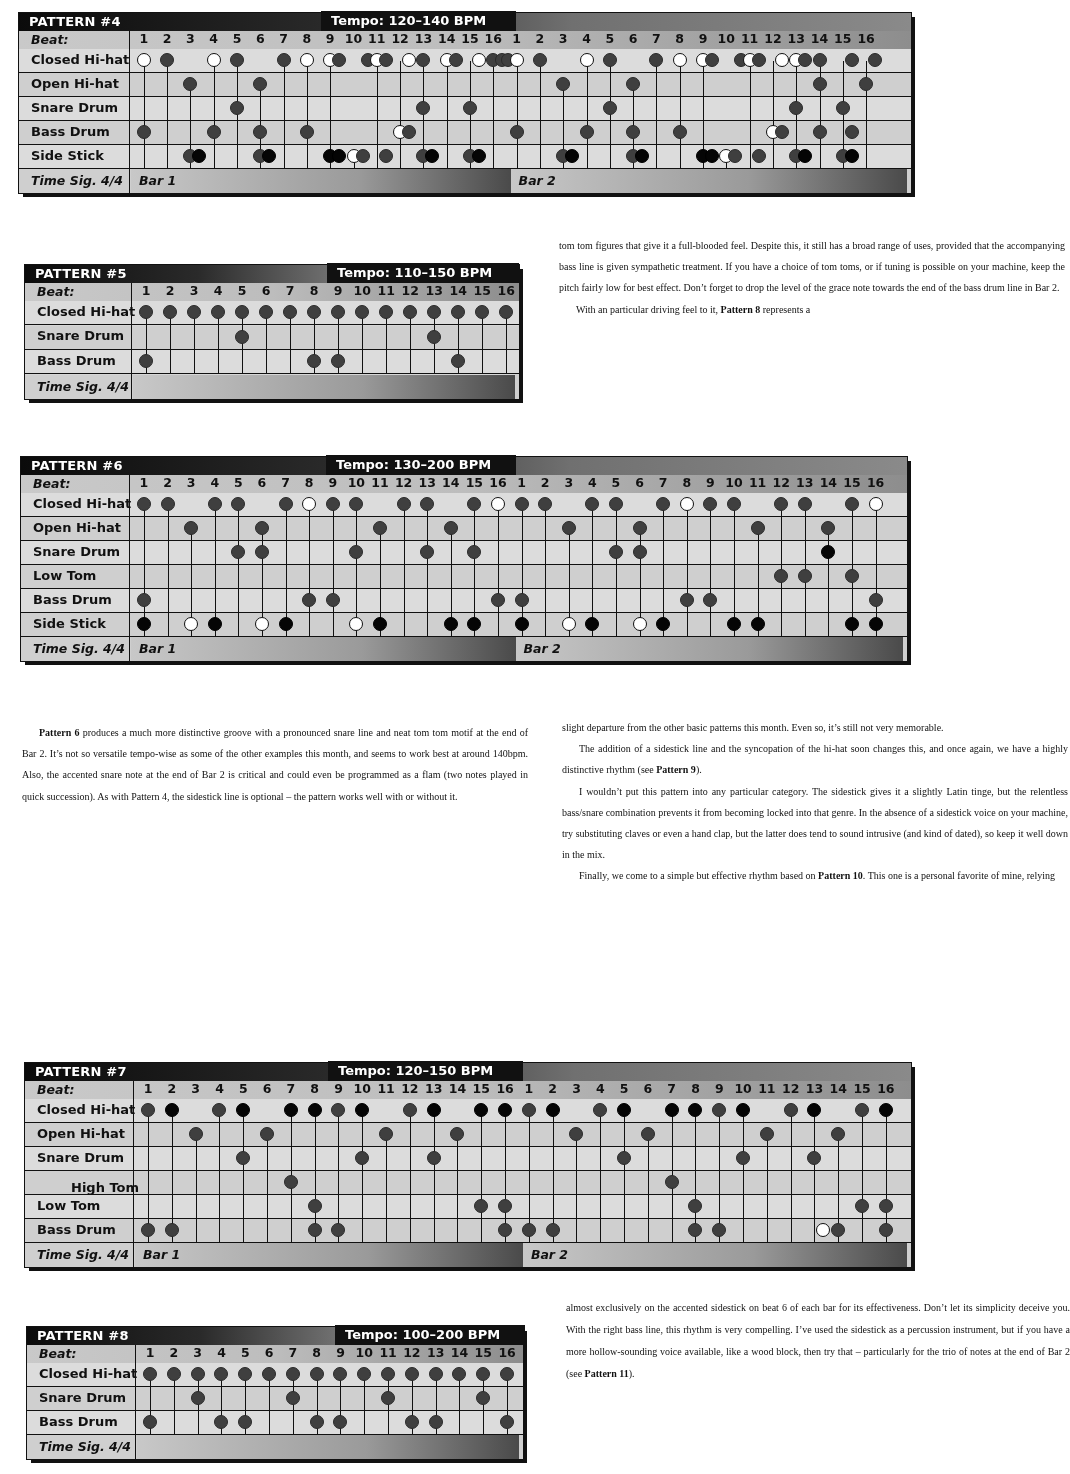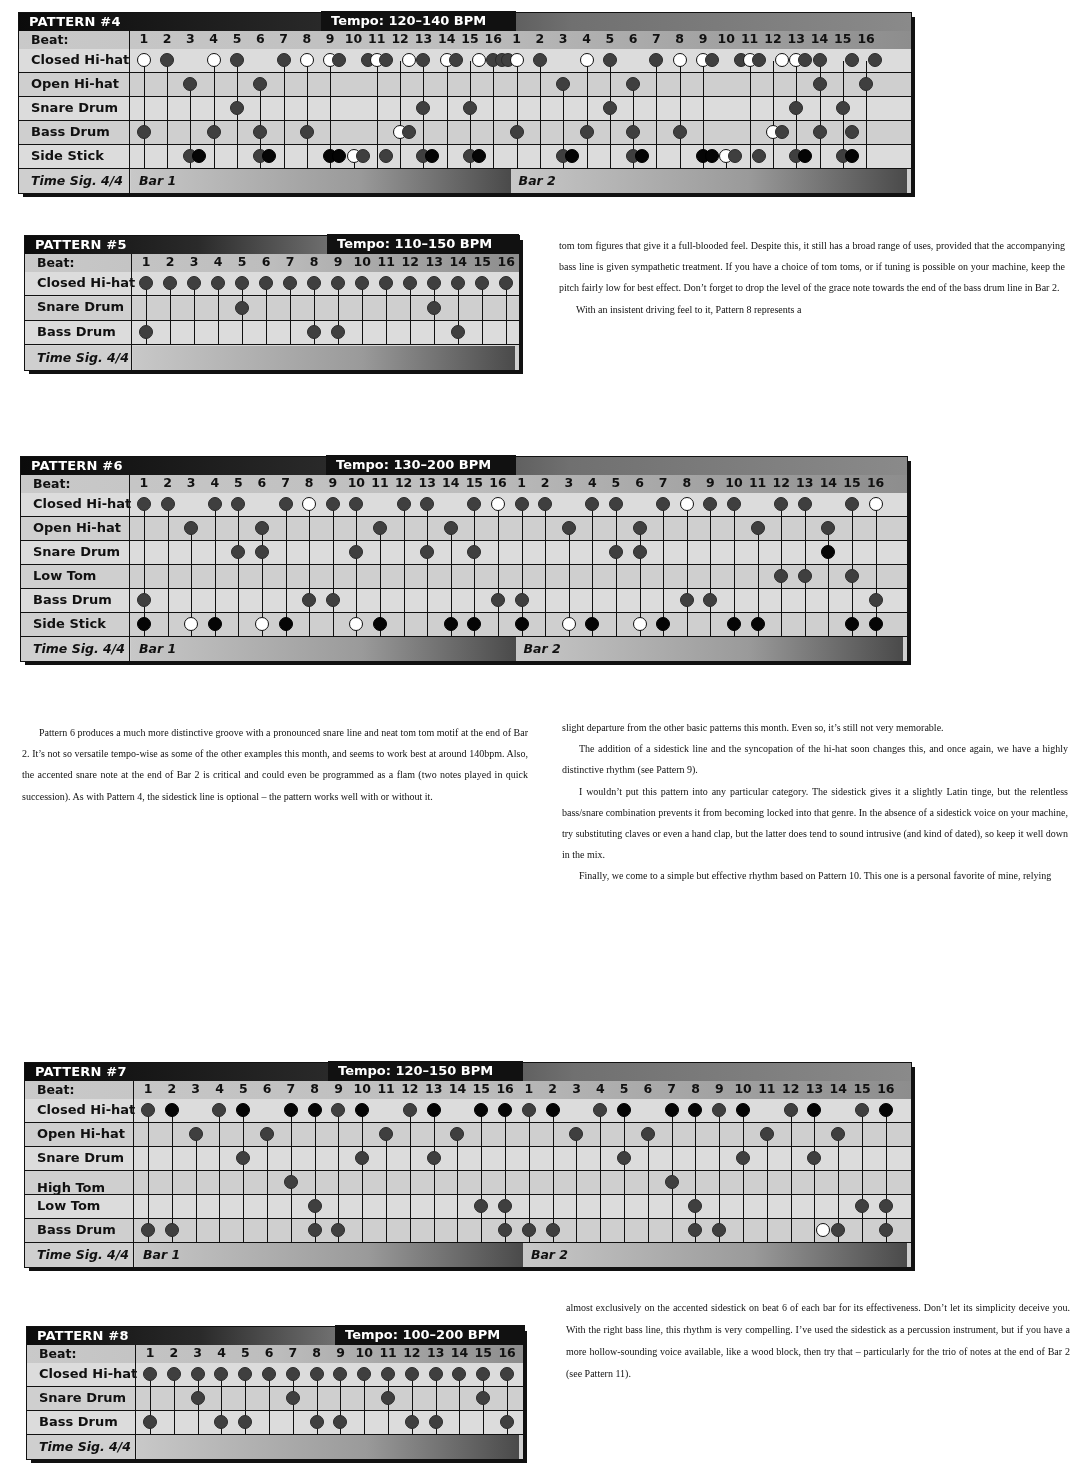--- a/index.html
+++ b/index.html
@@ -4,39 +4,39 @@
 <style>
   html, body { margin:0; padding:0; background:#fff; }
   body { width:1070px; height:1474px; position:relative; overflow:hidden; font-family:"Liberation Serif", serif; color:#111; }
   .pattern { position:absolute; font-family:"DejaVu Sans", sans-serif; }
   .pat-shadow { position:absolute; background:#111; }
   .pat-body { position:absolute; left:0; top:0; border:1.5px solid #111; background:#d6d6d6; }
   .pat-header { position:absolute; left:0; top:0; height:18px; background:linear-gradient(90deg,#0b0b0b 0%,#2a2a2a 35%,#707070 62%,#8a8a8a 100%); }
   .pat-title { position:absolute; left:10px; top:1px; color:#fff; font-weight:bold; font-size:13px; letter-spacing:0.2px; }
   .pat-tempo { position:absolute; top:-2px; height:20px; background:#111; color:#fff; font-weight:bold; font-size:13px; padding:0 10px; line-height:20px; white-space:nowrap; }
   .beat-row { position:absolute; left:0; height:18px; background:linear-gradient(90deg,#c9c9c9 0%,#bdbdbd 50%,#8d8d8d 100%); border-bottom:1.5px solid #111; }
-  .beat-label { position:absolute; left:12px; top:1px; font-weight:bold; font-size:12.5px; }
+  .beat-label { position:absolute; left:12px; top:1px; font-style:italic; font-weight:bold; font-size:12.5px; }
   .beat-num { position:absolute; top:0px; font-weight:bold; font-size:12.5px; text-align:center; width:20px; margin-left:-10px; }
   .inst-row { position:absolute; left:0; border-bottom:1.5px solid #111; background:#dcdcdc; }
   .inst-row:nth-child(even) { background:#d0d0d0; }
   .inst-label { position:absolute; left:12px; font-weight:bold; font-size:13px; white-space:nowrap; }
   .label-col-border { position:absolute; top:18px; bottom:0; border-left:1.5px solid #111; }
   .footer-row { position:absolute; left:0; background:#cfcfcf; }
   .footer-label { position:absolute; left:12px; font-style:italic; font-weight:bold; font-size:12.5px; }
   .bar-strip { position:absolute; background:linear-gradient(90deg,#c8c8c8 0%,#9a9a9a 60%,#4a4a4a 100%); }
   .bar-label { position:absolute; left:8px; font-style:italic; font-weight:bold; font-size:12.5px; }
   .vline { position:absolute; width:0; border-left:1.5px solid #111; }
   .note { position:absolute; width:14px; height:14px; margin-left:-7px; margin-top:-7px; border-radius:50%; box-sizing:border-box; }
   .note.normal { background:#3f3f3f; border:1px solid #2a2a2a; }
   .note.accent { background:#050505; border:1px solid #000; }
   .note.ghost { background:#fff; border:1.5px solid #111; }
   .text-col { position:absolute; font-size:10px; line-height:21.2px; text-align:justify; }
   .text-col p { margin:0; text-indent:17px; }
   .text-col p.noindent { text-indent:0; }
-  .text-col b { font-weight:normal; }
+  .text-col b { font-weight:bold; }
 </style>
 </head>
 <body>
 
 <div class="pattern" style="left: 18px; top: 12px; width: 892px; height: 186px;">
     <div class="pat-shadow" style="left: 5px; top: 5px; width: 892px; height: 180px;"></div>
     <div class="pat-body" style="width: 892px; height: 180px;">
       <div class="pat-header" style="width: 100%;">
         <span class="pat-title">PATTERN #4</span>
       </div>
@@ -216,21 +216,21 @@
       <div class="note accent" style="left: 693.015px; top: 143px;"></div>
       <div class="note ghost" style="left: 707.315px; top: 143px;"></div>
       <div class="note normal" style="left: 716.315px; top: 143px;"></div>
       <div class="note normal" style="left: 739.615px; top: 143px;"></div>
       <div class="note normal" style="left: 777.215px; top: 143px;"></div>
       <div class="note accent" style="left: 786.215px; top: 143px;"></div>
       <div class="note normal" style="left: 823.815px; top: 143px;"></div>
       <div class="note accent" style="left: 832.815px; top: 143px;"></div>
     </div>
   </div>
-<div class="pattern" style="left: 24px; top: 235px; width: 494px; height: 139.5px;">
+<div class="pattern" style="left: 24px; top: 264px; width: 494px; height: 139.5px;">
     <div class="pat-shadow" style="left: 5px; top: 5px; width: 494px; height: 133.5px;"></div>
     <div class="pat-body" style="width: 494px; height: 133.5px;">
       <div class="pat-header" style="width: 100%;">
         <span class="pat-title">PATTERN #5</span>
       </div>
       <span class="pat-tempo" style="left: 302px; width: 172px;">Tempo: 110–150 BPM</span>
       <div class="beat-row" style="top: 18px; width: 100%;">
         <span class="beat-label">Beat:</span>
         <span class="beat-num" style="left: 121.2px;">1</span>
         <span class="beat-num" style="left: 145.2px;">2</span>
@@ -521,21 +521,21 @@
       <div class="inst-row" style="top: 36px; height: 22.5px; width: 100%; background: rgb(220, 220, 220);">
         <span class="inst-label" style="top: 2.5px;">Closed Hi-hat</span>
       </div>
       <div class="inst-row" style="top: 60px; height: 22.5px; width: 100%; background: rgb(207, 207, 207);">
         <span class="inst-label" style="top: 2.5px;">Open Hi-hat</span>
       </div>
       <div class="inst-row" style="top: 84px; height: 22.5px; width: 100%; background: rgb(220, 220, 220);">
         <span class="inst-label" style="top: 2.5px;">Snare Drum</span>
       </div>
       <div class="inst-row" style="top: 108px; height: 22.5px; width: 100%; background: rgb(207, 207, 207);">
-        <span class="inst-label" style="top: 9px;">High Tom</span>
+        <span class="inst-label" style="top: 9px; margin-left: 34px;">High Tom</span>
       </div>
       <div class="inst-row" style="top: 132px; height: 22.5px; width: 100%; background: rgb(220, 220, 220);">
         <span class="inst-label" style="top: 2.5px;">Low Tom</span>
       </div>
       <div class="inst-row" style="top: 156px; height: 22.5px; width: 100%; background: rgb(207, 207, 207);">
         <span class="inst-label" style="top: 2.5px;">Bass Drum</span>
       </div>
       <div class="footer-row" style="top: 180px; height: 24px; width: 100%;">
         <span class="footer-label" style="top: 4px;">Time Sig. 4/4</span>
         <div class="bar-strip" style="left: 110px; top: 0px; width: 387.89px; height: 24px;">
@@ -720,21 +720,21 @@
       <div class="note normal" style="left: 289.69px; top: 95px;"></div>
       <div class="note normal" style="left: 313.49px; top: 95px;"></div>
       <div class="note normal" style="left: 384.89px; top: 95px;"></div>
       <div class="note normal" style="left: 408.69px; top: 95px;"></div>
       <div class="note normal" style="left: 480.09px; top: 95px;"></div>
     </div>
   </div>
 
 <div class="text-col" style="left:559px; top:235px; width:506px;">
     <p class="noindent"><span>tom tom figures that give it a full-blooded feel. Despite this, it still has a broad range of uses, provided that the accompanying bass line is given sympathetic treatment. If you have a choice of tom toms, or if tuning is possible on your machine, keep the pitch fairly low for best effect. Don’t forget to drop the level of the grace note towards the end of the bass drum line in Bar 2.</span></p>
-    <p><span>With an insistent driving feel to it, </span><b>Pattern 8</b><span> represents a</span></p>
+    <p><span>With an particular driving feel to it, </span><b>Pattern 8</b><span> represents a</span></p>
   </div>
 <div class="text-col" style="left:22px; top:722px; width:506px;">
     <p><b>Pattern 6</b><span> produces a much more distinctive groove with a pronounced snare line and neat tom tom motif at the end of Bar 2. It’s not so versatile tempo-wise as some of the other examples this month, and seems to work best at around 140bpm. Also, the accented snare note at the end of Bar 2 is critical and could even be programmed as a flam (two notes played in quick succession). As with Pattern 4, the sidestick line is optional – the pattern works well with or without it.</span></p>
   </div>
 <div class="text-col" style="left:562px; top:717px; width:506px;">
     <p class="noindent"><span>slight departure from the other basic patterns this month. Even so, it’s still not very memorable.</span></p>
     <p><span>The addition of a sidestick line and the syncopation of the hi-hat soon changes this, and once again, we have a highly distinctive rhythm (see </span><b>Pattern 9</b><span>).</span></p>
     <p><span>I wouldn’t put this pattern into any particular category. The sidestick gives it a slightly Latin tinge, but the relentless bass/snare combination prevents it from becoming locked into that genre. In the absence of a sidestick voice on your machine, try substituting claves or even a hand clap, but the latter does tend to sound intrusive (and kind of dated), so keep it well down in the mix.</span></p>
     <p><span>Finally, we come to a simple but effective rhythm based on </span><b>Pattern 10</b><span>. This one is a personal favorite of mine, relying</span></p>
   </div>

